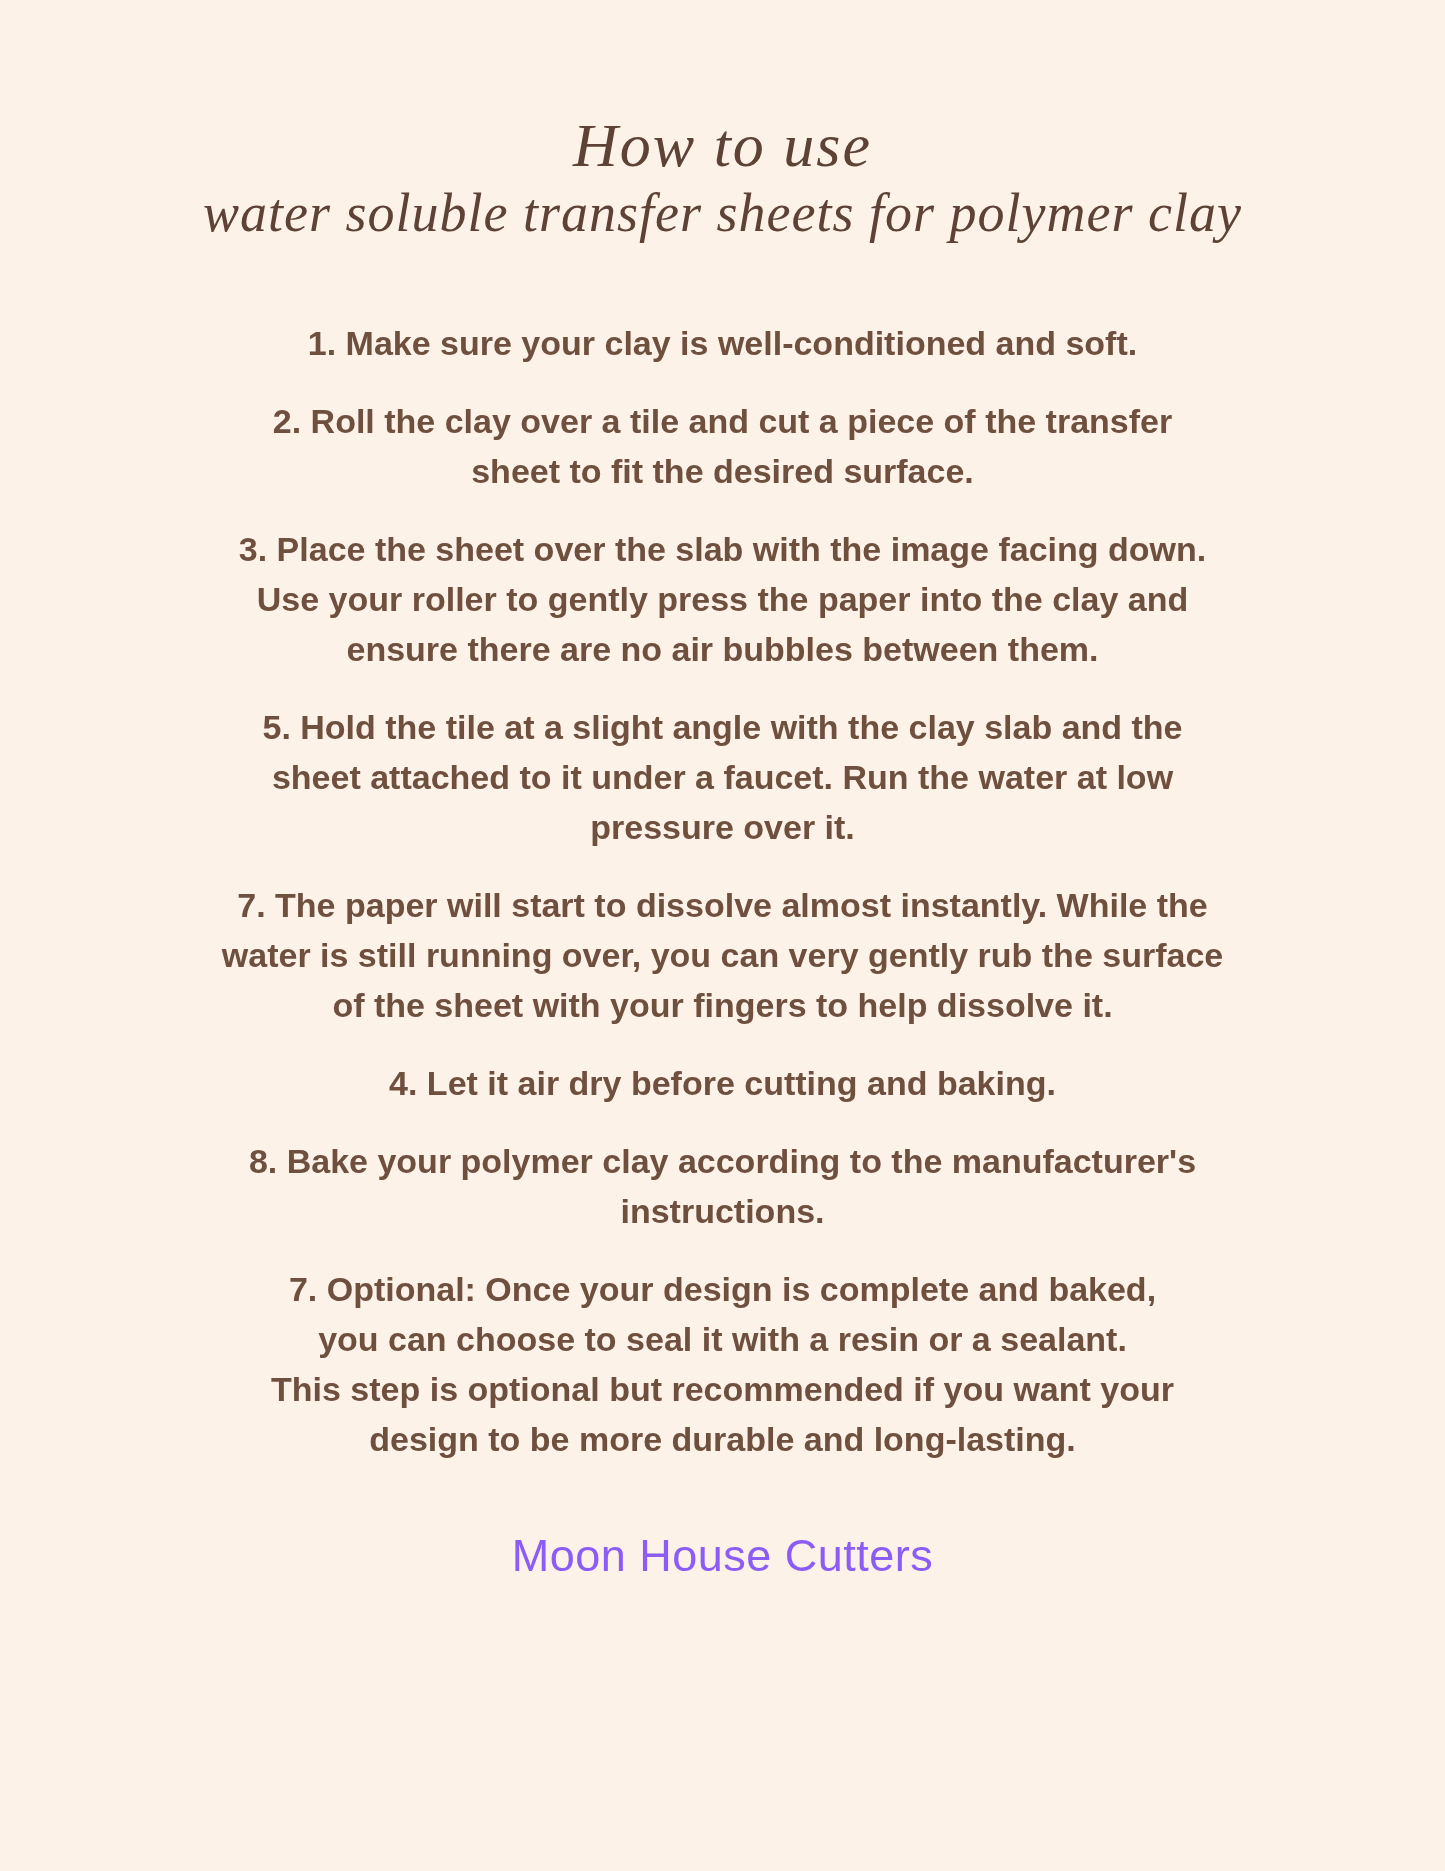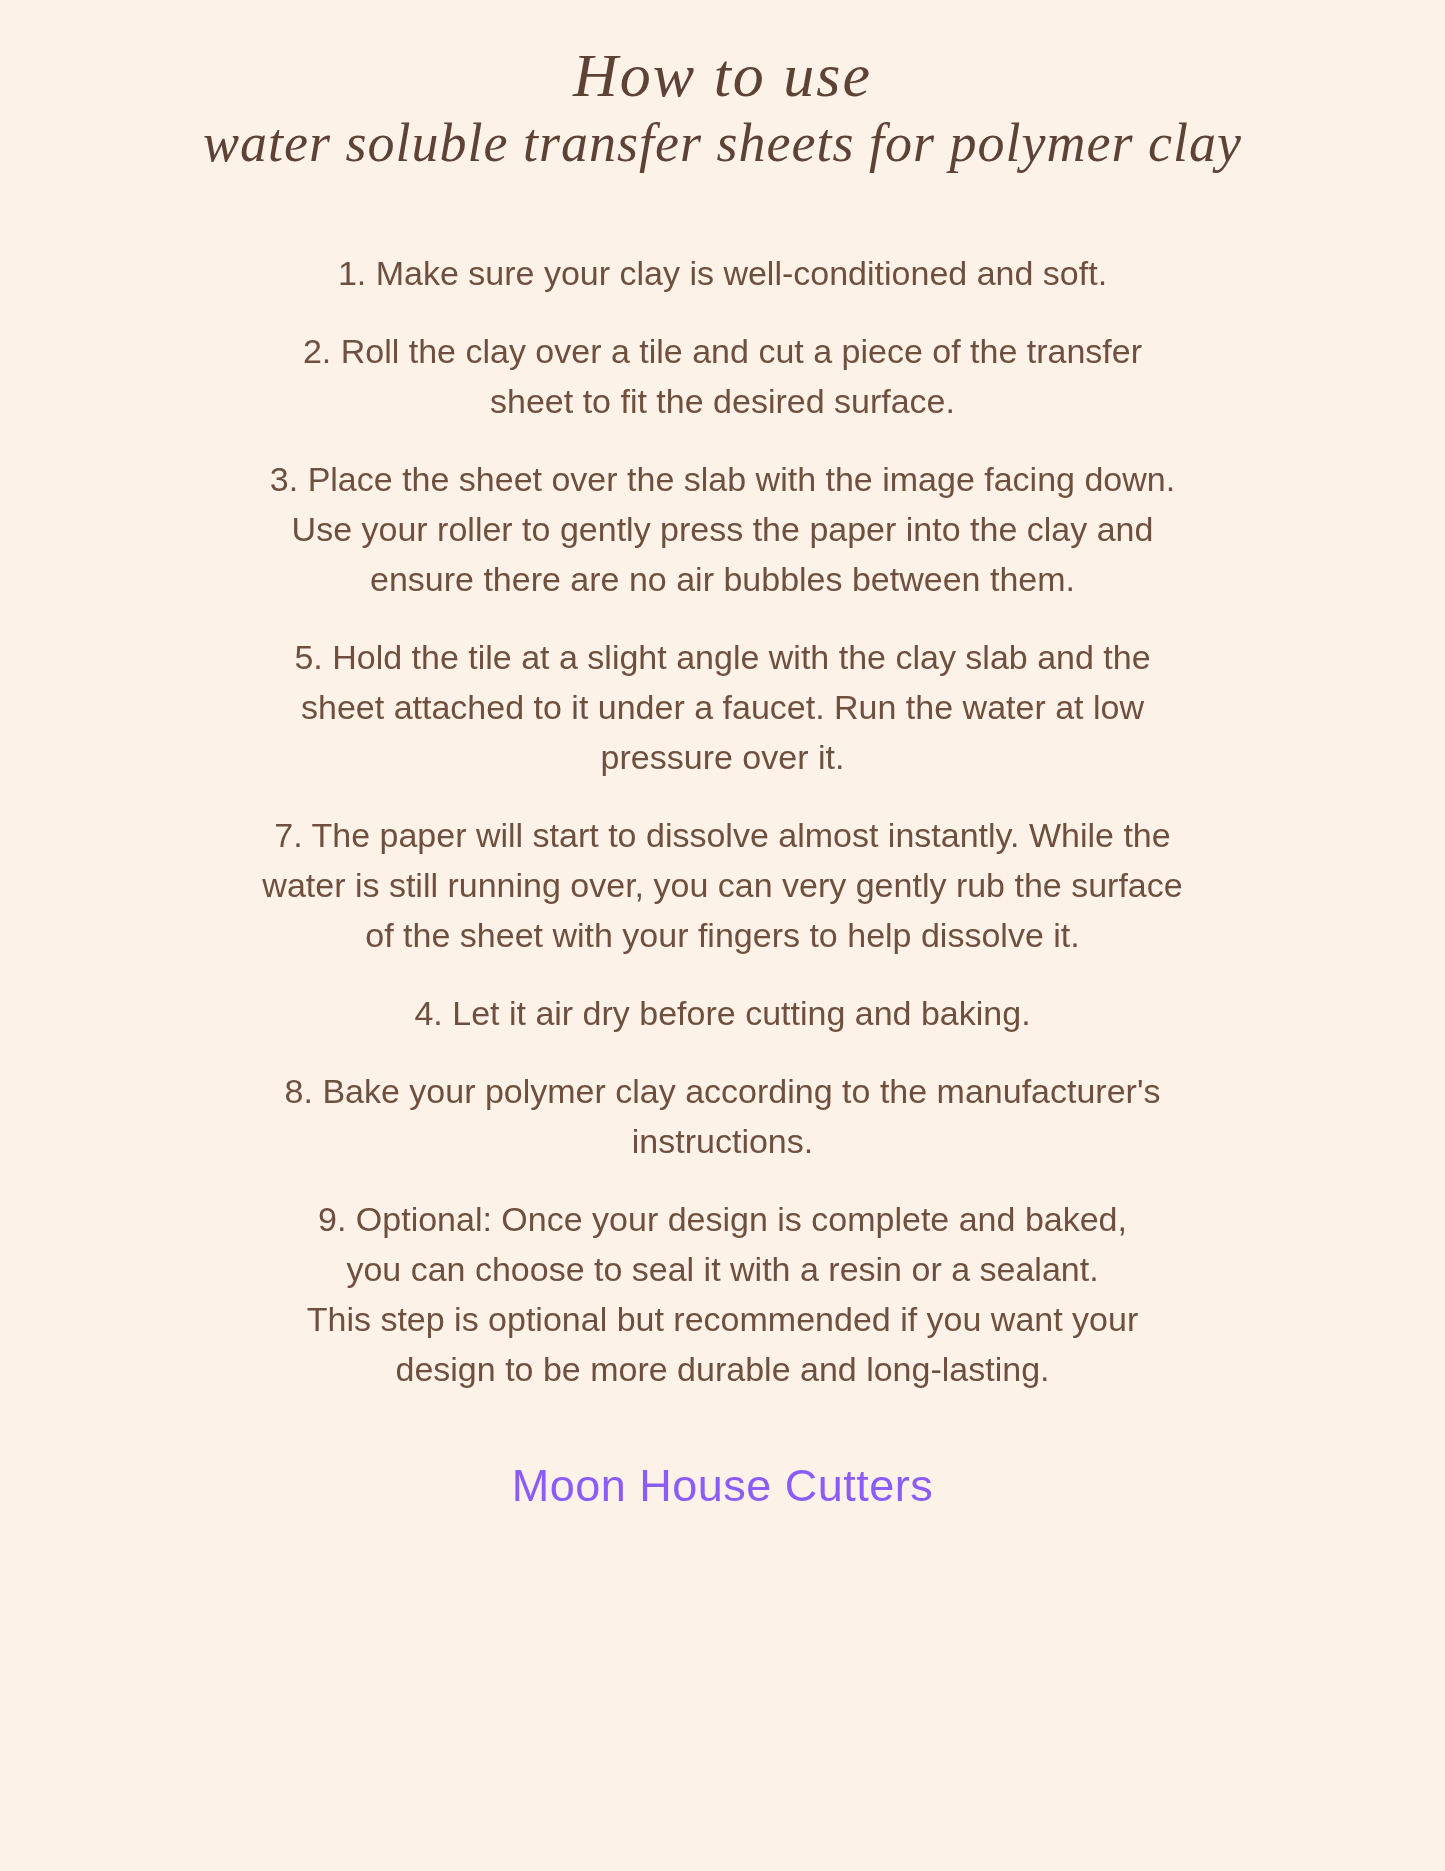--- a/index.html
+++ b/index.html
@@ -10,41 +10,42 @@
     width: 1445px;
     height: 1871px;
     background: #fcf2e8;
     font-family: "Liberation Sans", sans-serif;
     overflow: hidden;
   }
   .page {
     width: 1445px;
     height: 1871px;
     box-sizing: border-box;
-    padding-top: 40px;
+    padding-top: 110px;
     text-align: center;
   }
   .title-block {
     color: #5e4236;
     font-family: cursive;
     font-style: italic;
   }
   .title-line1 {
     font-size: 62px;
     line-height: 1.15;
     letter-spacing: 2px;
   }
   .title-line2 {
     font-size: 54px;
     line-height: 1.2;
     letter-spacing: 1px;
   }
   .steps {
     width: 1260px;
     margin: 72px auto 0 auto;
+    font-weight: bold;
   }
   .step {
     font-size: 34px;
     line-height: 50px;
     color: #6f4f3e;
     margin: 28px 0;
     white-space: pre-line;
   }
   .footer-brand {
     margin-top: 66px;
@@ -72,21 +73,21 @@
 ensure there are no air bubbles between them.</p>
     <p class="step">5. Hold the tile at a slight angle with the clay slab and the
 sheet attached to it under a faucet. Run the water at low
 pressure over it.</p>
     <p class="step">7. The paper will start to dissolve almost instantly. While the
 water is still running over, you can very gently rub the surface
 of the sheet with your fingers to help dissolve it.</p>
     <p class="step">4. Let it air dry before cutting and baking.</p>
     <p class="step">8. Bake your polymer clay according to the manufacturer's
 instructions.</p>
-    <p class="step">9. Optional: Once your design is complete and baked,
+    <p class="step">7. Optional: Once your design is complete and baked,
 you can choose to seal it with a resin or a sealant.
 This step is optional but recommended if you want your
 design to be more durable and long-lasting.</p>
   </div>
 
   <div class="footer-brand">Moon House Cutters</div>
 
 </div>
 
 </body></html>

